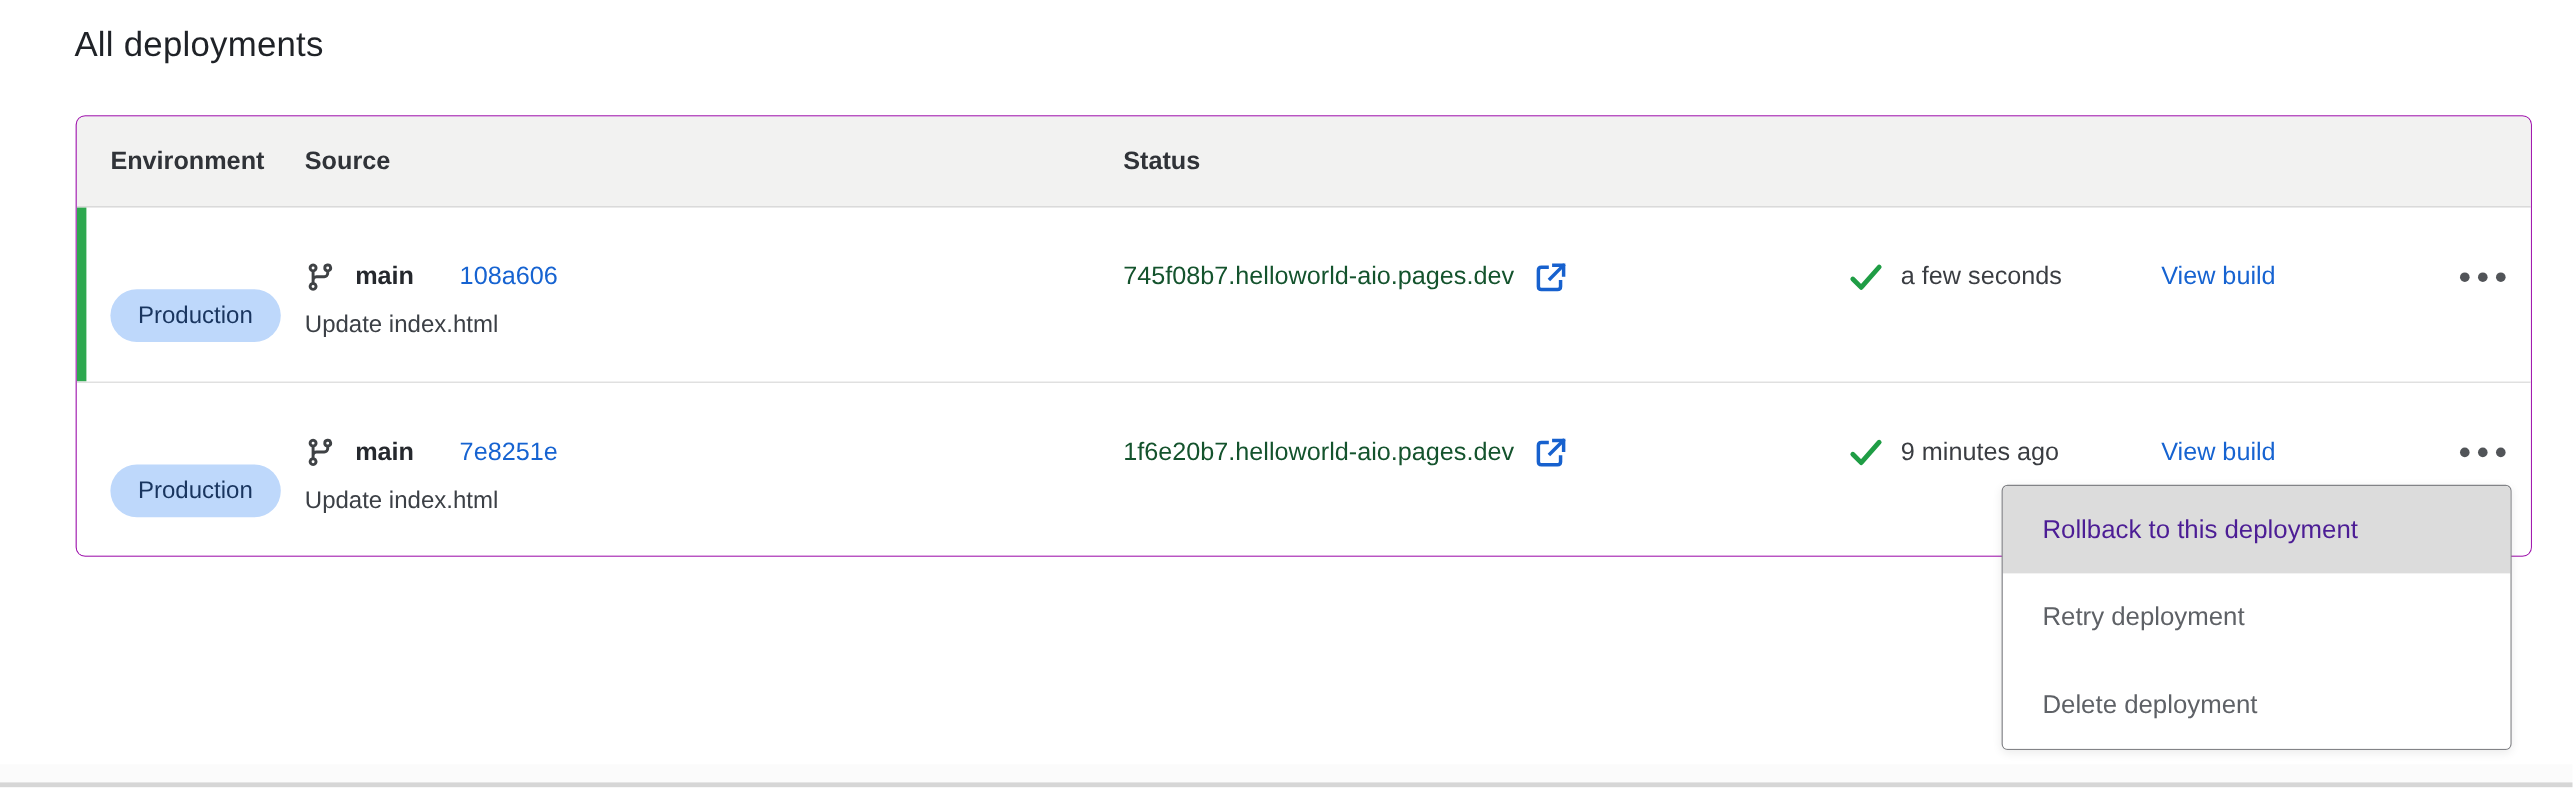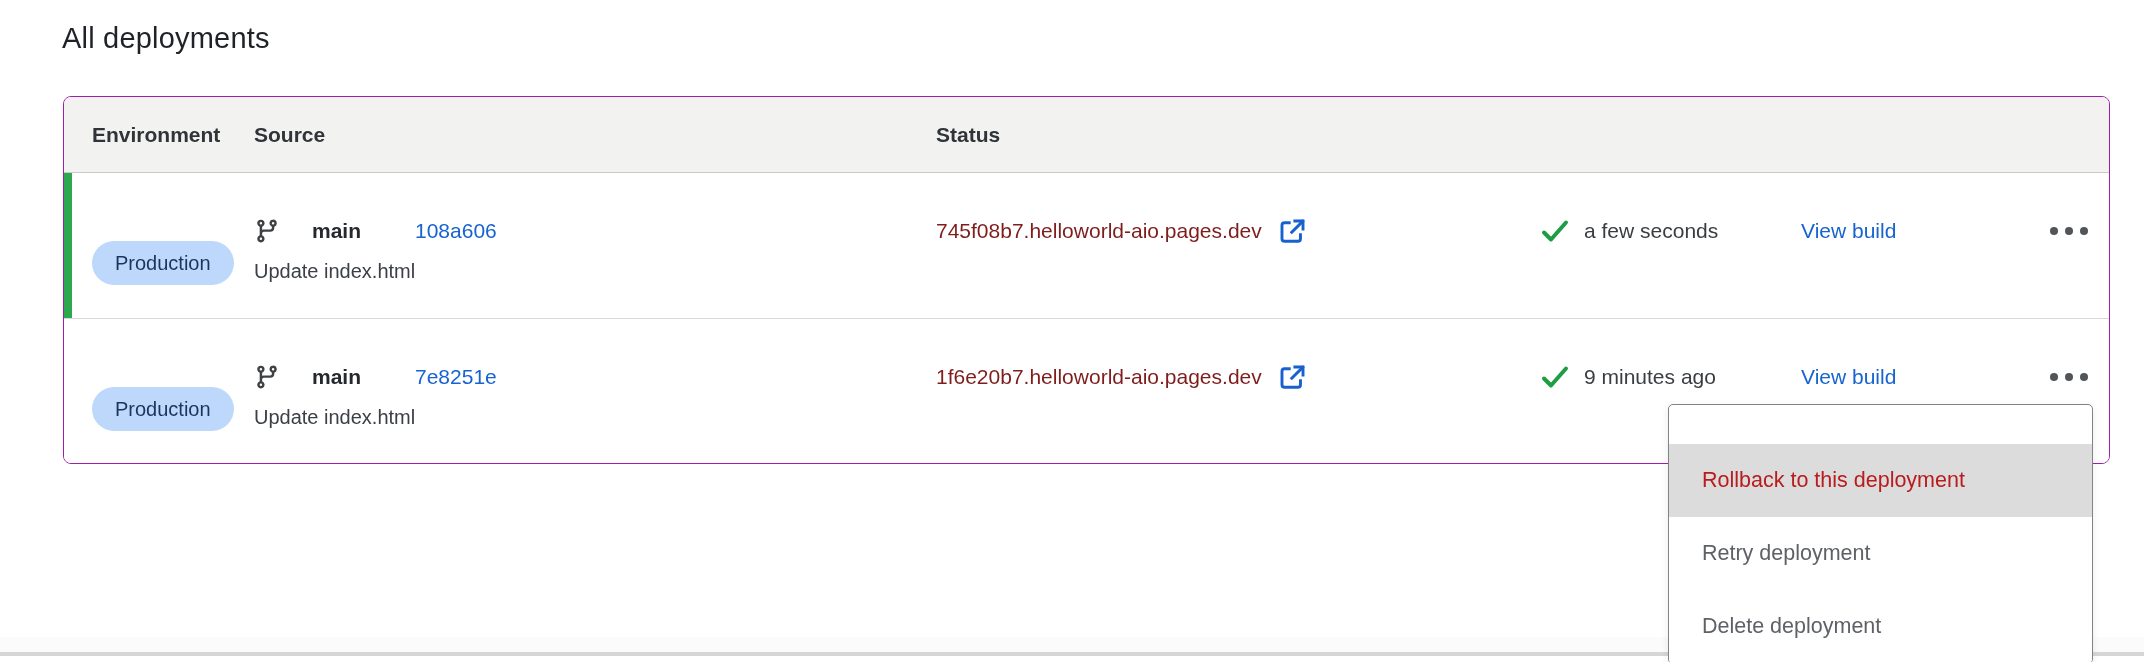--- a/index.html
+++ b/index.html
@@ -36,28 +36,28 @@
     background:var(--current-green,#2da84f);
   }
 
   .cell-env { padding-left:28px; }
   .env-badge {
     display:inline-block; height:44px; line-height:44px; padding:0 23px;
     border-radius:22px; background:var(--badge-bg,#bed8fb);
     color:var(--badge-text,#19355f); font-size:20px;margin-top:32px;
   }
 
-  .source-line1 { display:flex; align-items:center; height:44px; gap:16px; }
+  .source-line1 { display:flex; align-items:center; height:44px; gap:0; }
   .branch-icon { width:26px; height:26px; flex:0 0 auto; margin-right:16px; }
   .branch-name { font-size:21px; font-weight:700; color:#25282d; margin-right:38px; }
   .commit-link { font-size:21px; color:var(--link-blue,#1663d1); text-decoration:none; cursor:pointer; }
   .commit-msg { margin-top:5px; font-size:20px; color:#3c4046; line-height:26px; }
 
   .deploy-line { display:flex; align-items:center; height:44px; }
-  .deploy-url { font-size:21px; color:#7f1d1d; }
+  .deploy-url { font-size:21px; color:#14532d; }
   .ext-icon { width:29px; height:29px; margin-left:16px; cursor:pointer; flex:0 0 auto; }
 
   .status-line { display:flex; align-items:center; height:44px; }
   .check-icon { width:28px; height:24px; margin-right:15px; flex:0 0 auto; }
   .status-time { font-size:21px; color:#3a3d42; }
 
   .view-line { display:flex; align-items:center; height:44px; }
   .view-build-link { font-size:21px; color:var(--link-blue,#1663d1); text-decoration:none; cursor:pointer; }
 
   .menu-cell { display:flex; justify-content:flex-start; }
@@ -70,21 +70,21 @@
   
   .context-menu {
     position:absolute; left:1668px; top:404px; width:425px;
     background:#fff; border:1px solid #828387; border-radius:5px; overflow:hidden;
     box-shadow:0 2px 8px rgba(0,0,0,.08); z-index:10;
   }
   .menu-item {
     height:73px; display:flex; align-items:center; padding-left:33px;
     font-size:21.5px; color:#5e6166; cursor:pointer; background:#fff;
   }
-  .menu-item.highlighted { background:#dcdcdc; color:#b91c1c;margin-top:39px; }
+  .menu-item.highlighted { background:#dcdcdc; color:#4c1d95; }
 
   
   .footer-strip { position:absolute; left:0; top:637px; width:2144px; height:15px; background:#fbfbfb; }
   .footer-line  { position:absolute; left:0; top:652px; width:2144px; height:4px; background:#d6d6d6; }
 </style>
 </head>
 <body>
 
 <div class="viewport">
 

